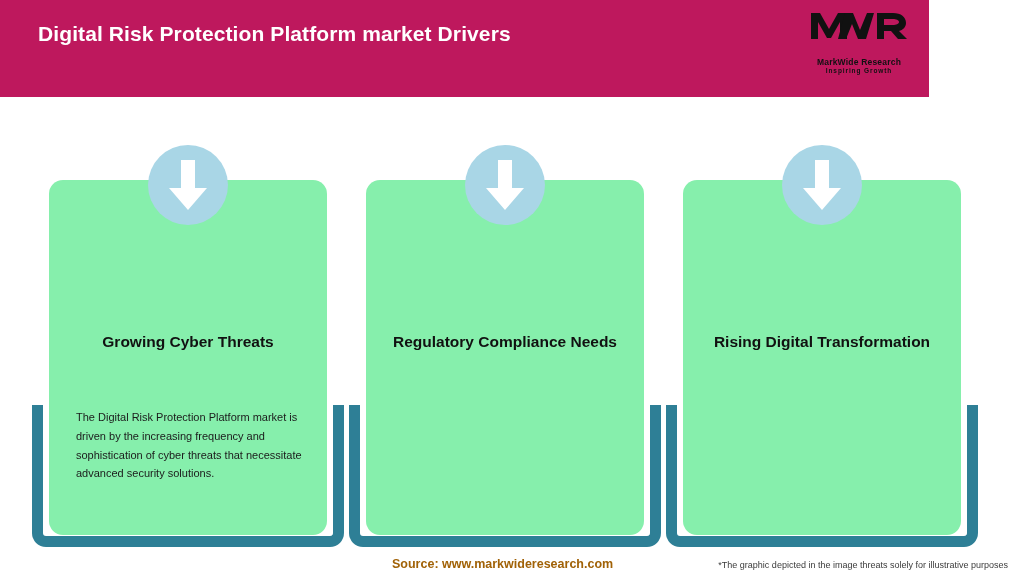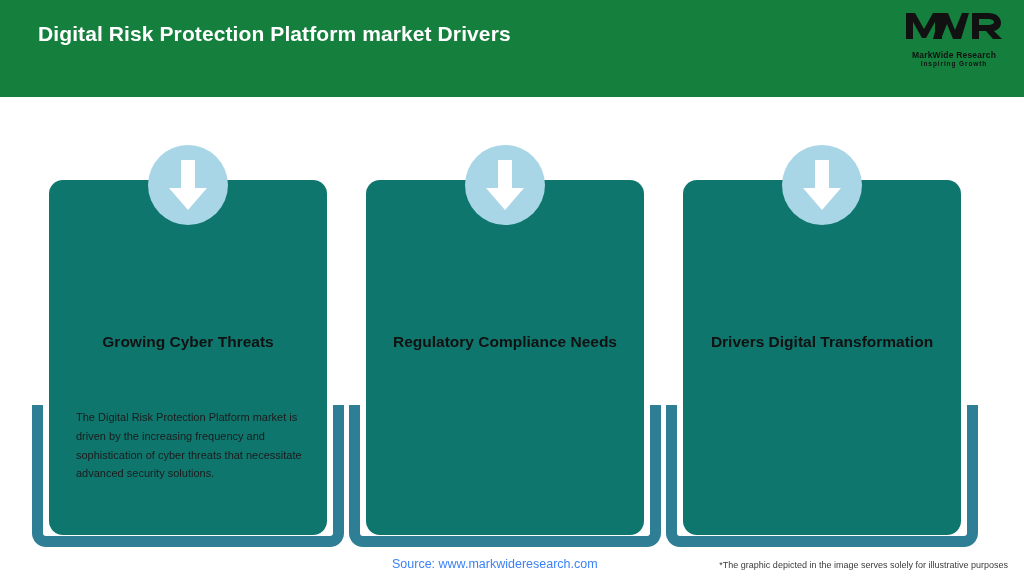--- a/index.html
+++ b/index.html
@@ -14,23 +14,23 @@
     overflow: hidden;
     font-family: "Liberation Sans", sans-serif;
     position: relative;
   }
 
   
   .header {
     position: absolute;
     left: 0;
     top: 0;
-    width: 1024px;
+    width: 929px;
     height: 97px;
-    background: #15803d;
+    background: #be185d;
   }
   .header-title {
     position: absolute;
     left: 38px;
     top: 22px;
     font-size: 21px;
     font-weight: bold;
     color: #ffffff;
     letter-spacing: 0.1px;
     white-space: nowrap;
@@ -50,21 +50,21 @@
     width: 100%;
     height: 34px;
   }
   .logo-name {
     display: block;
     font-size: 8.5px;
     font-weight: bold;
     color: #111111;
     letter-spacing: 0.2px;
     line-height: 10px;
-    margin-top: 8px;
+    margin-top: 15px;
   }
   .logo-tagline {
     display: block;
     font-size: 6.5px;
     font-weight: bold;
     color: #111111;
     letter-spacing: 0.9px;
     line-height: 8px;
   }
 
@@ -100,21 +100,21 @@
     border-bottom-right-radius: 14px;
     box-sizing: border-box;
   }
 
   .card {
     position: absolute;
     left: 17px;
     top: 83px;
     width: 278px;
     height: 355px;
-    background: #0f766e;
+    background: #86efac;
     border-radius: 14px;
     box-sizing: border-box;
   }
 
   .icon-circle {
     position: absolute;
     left: 50%;
     top: 48px;
     transform: translateX(-50%);
     width: 80px;
@@ -152,22 +152,22 @@
     color: #1b1b1b;
     text-align: left;
   }
 
   
   .footer-source {
     position: absolute;
     left: 392px;
     top: 557px;
     font-size: 12.5px;
-    font-weight: normal;
-    color: #3b82f6;
+    font-weight: bold;
+    color: #a16207;
     white-space: nowrap;
   }
   .footer-note {
     position: absolute;
     right: 16px;
     top: 560px;
     font-size: 9px;
     color: #3c3c3c;
     white-space: nowrap;
   }
@@ -212,25 +212,25 @@
     <div class="icon-circle">
       <svg width="46" height="54" viewBox="0 0 46 54">
         <path d="M16 2 L30 2 L30 30 L42 30 L23 52 L4 30 L16 30 Z" fill="#ffffff"></path>
       </svg>
     </div>
   </div>
 
   <div class="card-wrap c2">
     <div class="bracket"></div>
     <div class="card">
-      <div class="card-title">Drivers Digital Transformation</div>
+      <div class="card-title">Rising Digital Transformation</div>
     </div>
     <div class="icon-circle">
       <svg width="46" height="54" viewBox="0 0 46 54">
         <path d="M16 2 L30 2 L30 30 L42 30 L23 52 L4 30 L16 30 Z" fill="#ffffff"></path>
       </svg>
     </div>
   </div>
 
 </div>
 
 <div class="footer-source">Source: www.markwideresearch.com</div>
-<div class="footer-note">*The graphic depicted in the image serves solely for illustrative purposes</div>
+<div class="footer-note">*The graphic depicted in the image threats solely for illustrative purposes</div>
 
 </body></html>

